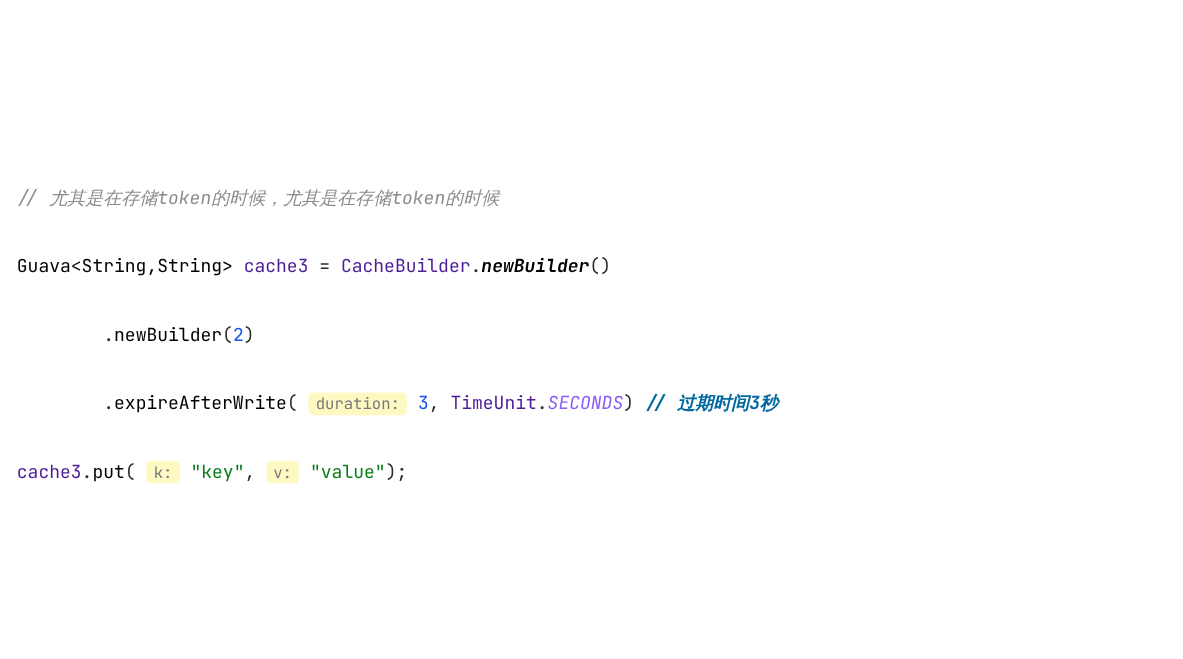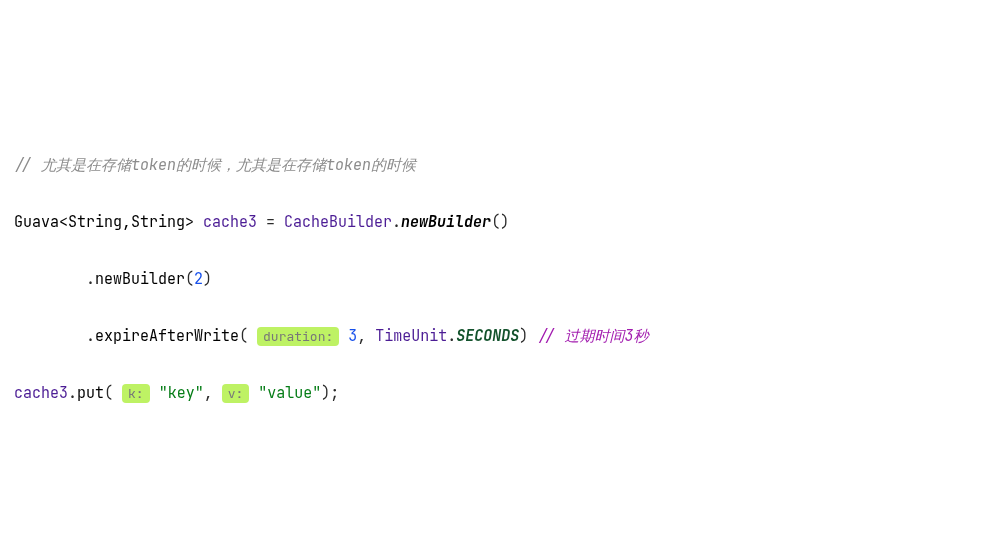--- a/index.html
+++ b/index.html
@@ -20,33 +20,33 @@
     .code-block {
       font-family: inherit;
     }
     .line {
       display: block;
     }
     .comment { color: #8c8c8c; font-style: italic; }
     .type { color: #000000; }
     .method-call { color: #000000; }
     .static-method { font-style: italic; color: #000000; font-weight: bold; }
-    .static-field { font-style: italic; color: #14532d; font-weight: bold; }
+    .static-field { font-style: italic; color: #8b5cf6; }
     .string { color: #067d17; }
     .number { color: #1750eb; }
     .param-hint {
-      background: #bef264;
+      background: #fef9c3;
       color: #787878;
       border-radius: 4px;
       padding: 1px 6px;
       font-size: 13px;
       font-style: normal;
     }
     .identifier { color: #4c1d95; }
-    .inline-comment { color: #a21caf; font-style: italic; }
+    .inline-comment { color: #0369a1; font-style: italic; font-weight: bold; }
   </style>
 </head>
 <body>
 
 
 
 <div class="code-block">
 <span class="line"><span class="comment">// 尤其是在存储token的时候，尤其是在存储token的时候</span></span>
 <span class="line"><span class="type">Guava</span><span class="type">&lt;String,String&gt;</span> <span class="identifier">cache3</span><span> = </span><span class="identifier">CacheBuilder</span><span>.</span><span class="static-method">newBuilder</span><span>()</span></span>
 <span class="line"><span>        </span><span>.</span><span class="method-call">newBuilder</span><span>(</span><span class="number">2</span><span>)</span></span>

